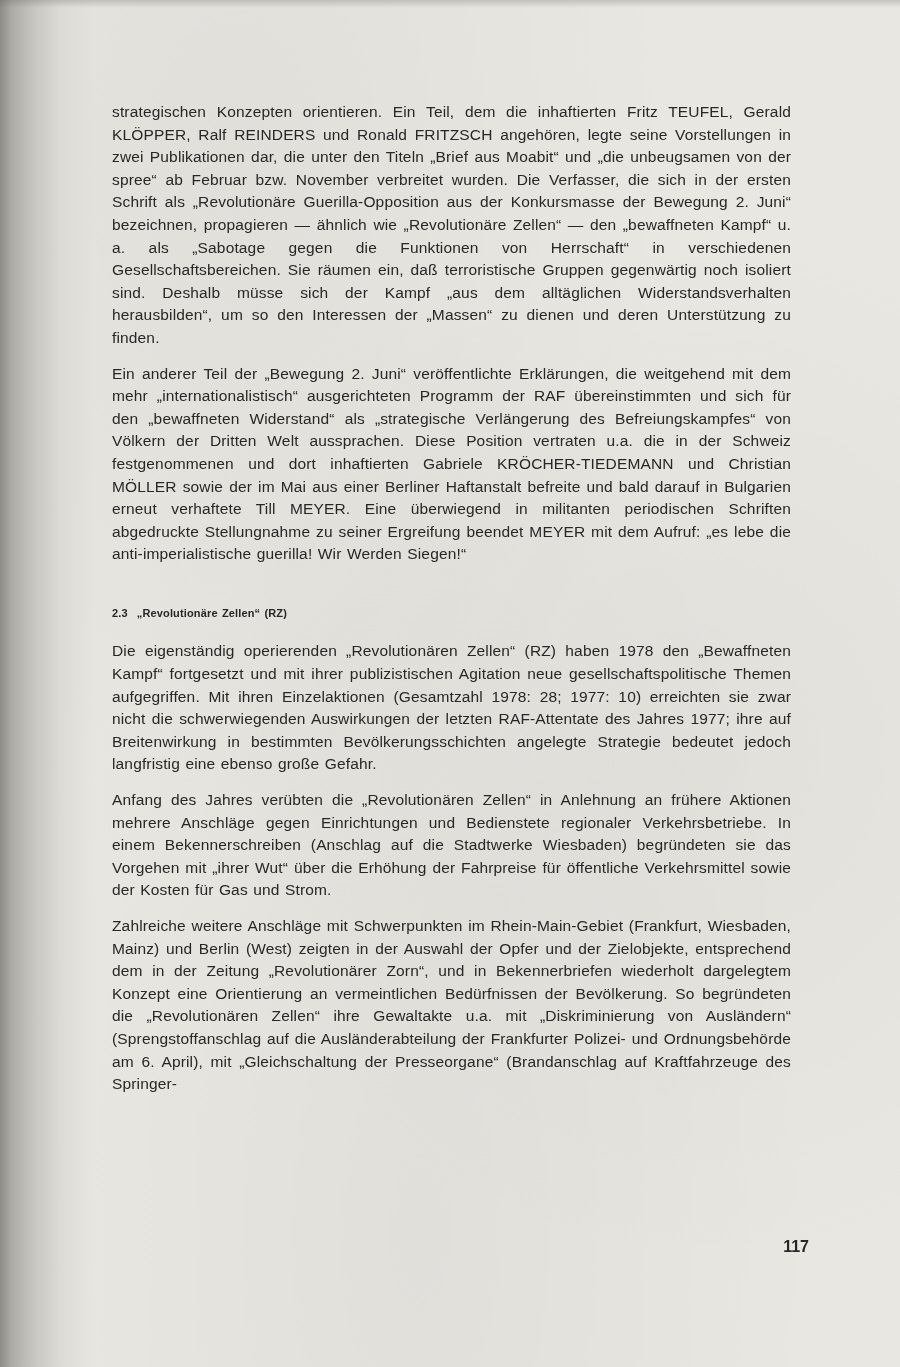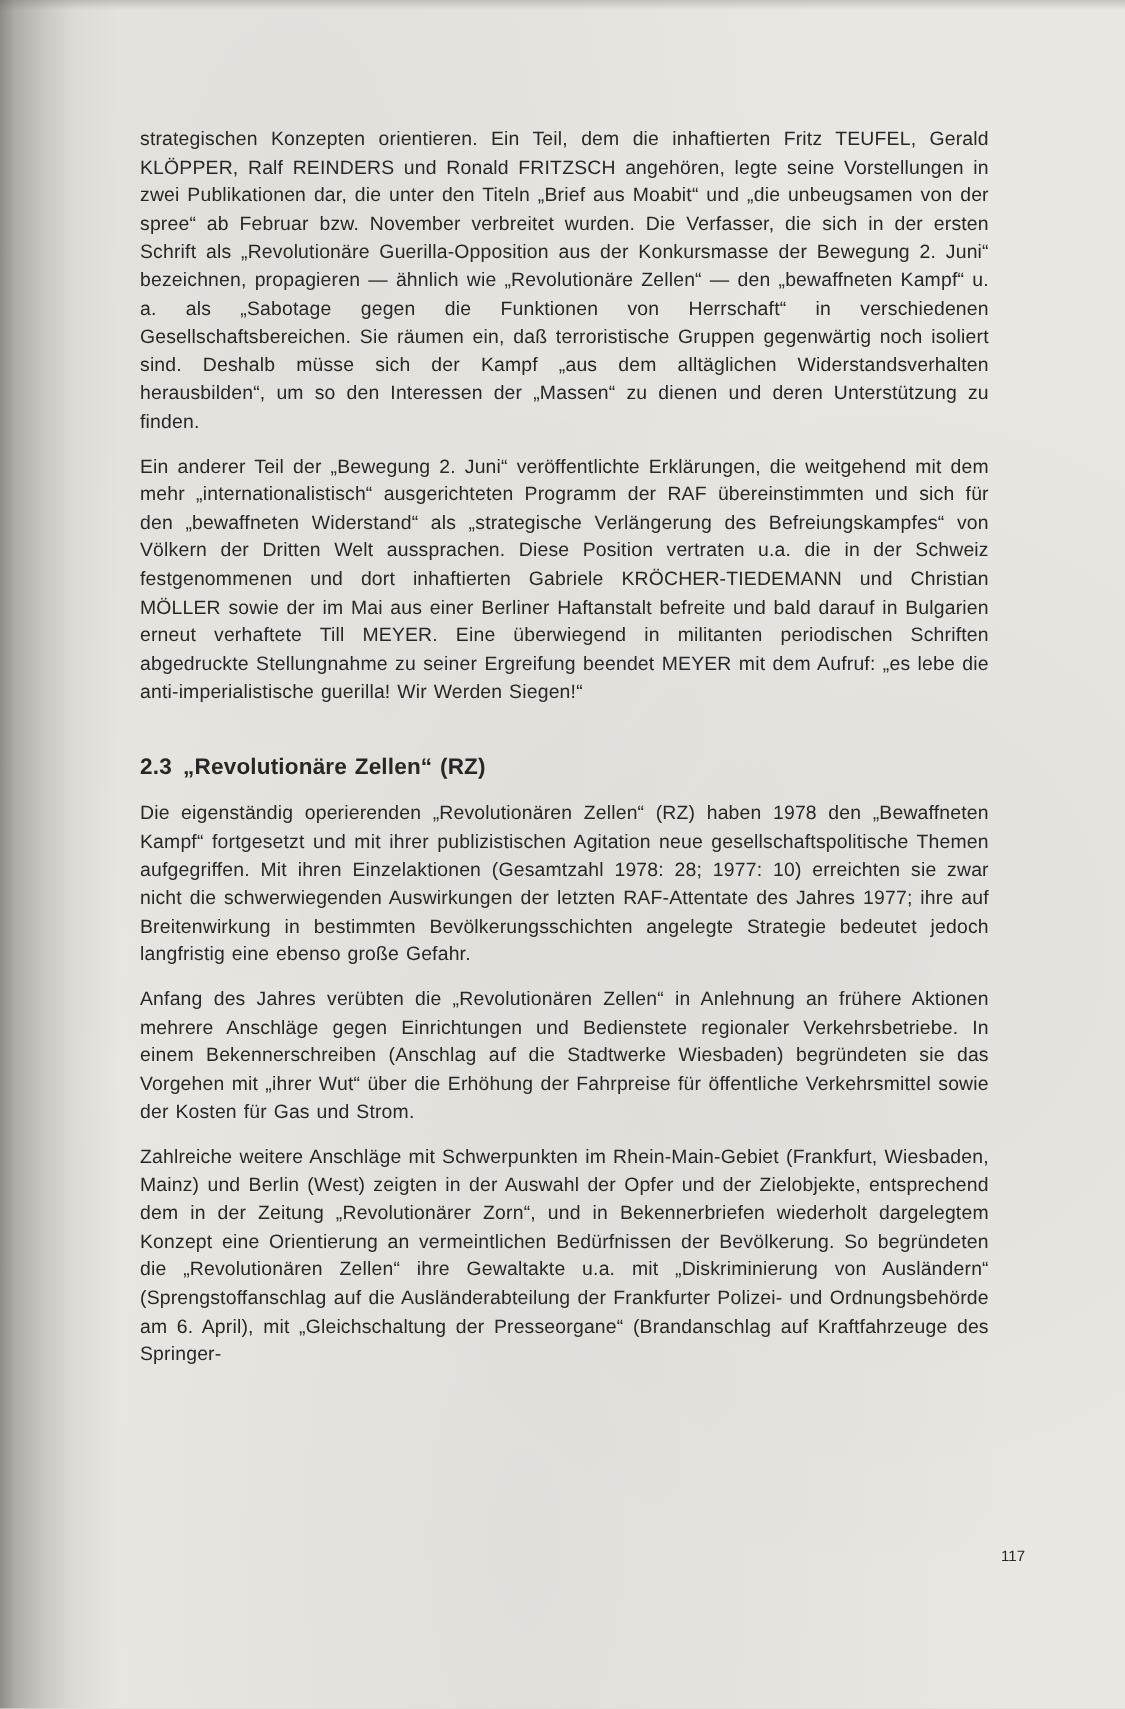--- a/index.html
+++ b/index.html
@@ -52,35 +52,35 @@
     line-height: 22.6px;
     letter-spacing: 0.15px;
     word-spacing: 1px;
     hyphens: auto;
     -webkit-hyphens: auto;
   }
   .para {
     margin: 0 0 13px 0;
   }
   .section-heading {
-    font-size: 18px;
+    font-size: 11px;
     font-weight: bold;
     margin: 36px 0 16px 0;
     text-align: left;
     letter-spacing: 0.15px;
   }
   .section-heading .sec-num {
     margin-right: 9px;
   }
   .page-number {
     position: absolute;
-    right: 114px;
+    right: 125px;
     top: 1238px;
-    font-size: 12px;
-    font-weight: normal;
+    font-size: 16px;
+    font-weight: bold;
     color: #272727;
   }
 </style>
 </head>
 <body>
 
 <div class="page">
   <div class="edge-shadow"></div>
   <div class="top-shadow"></div>
 

